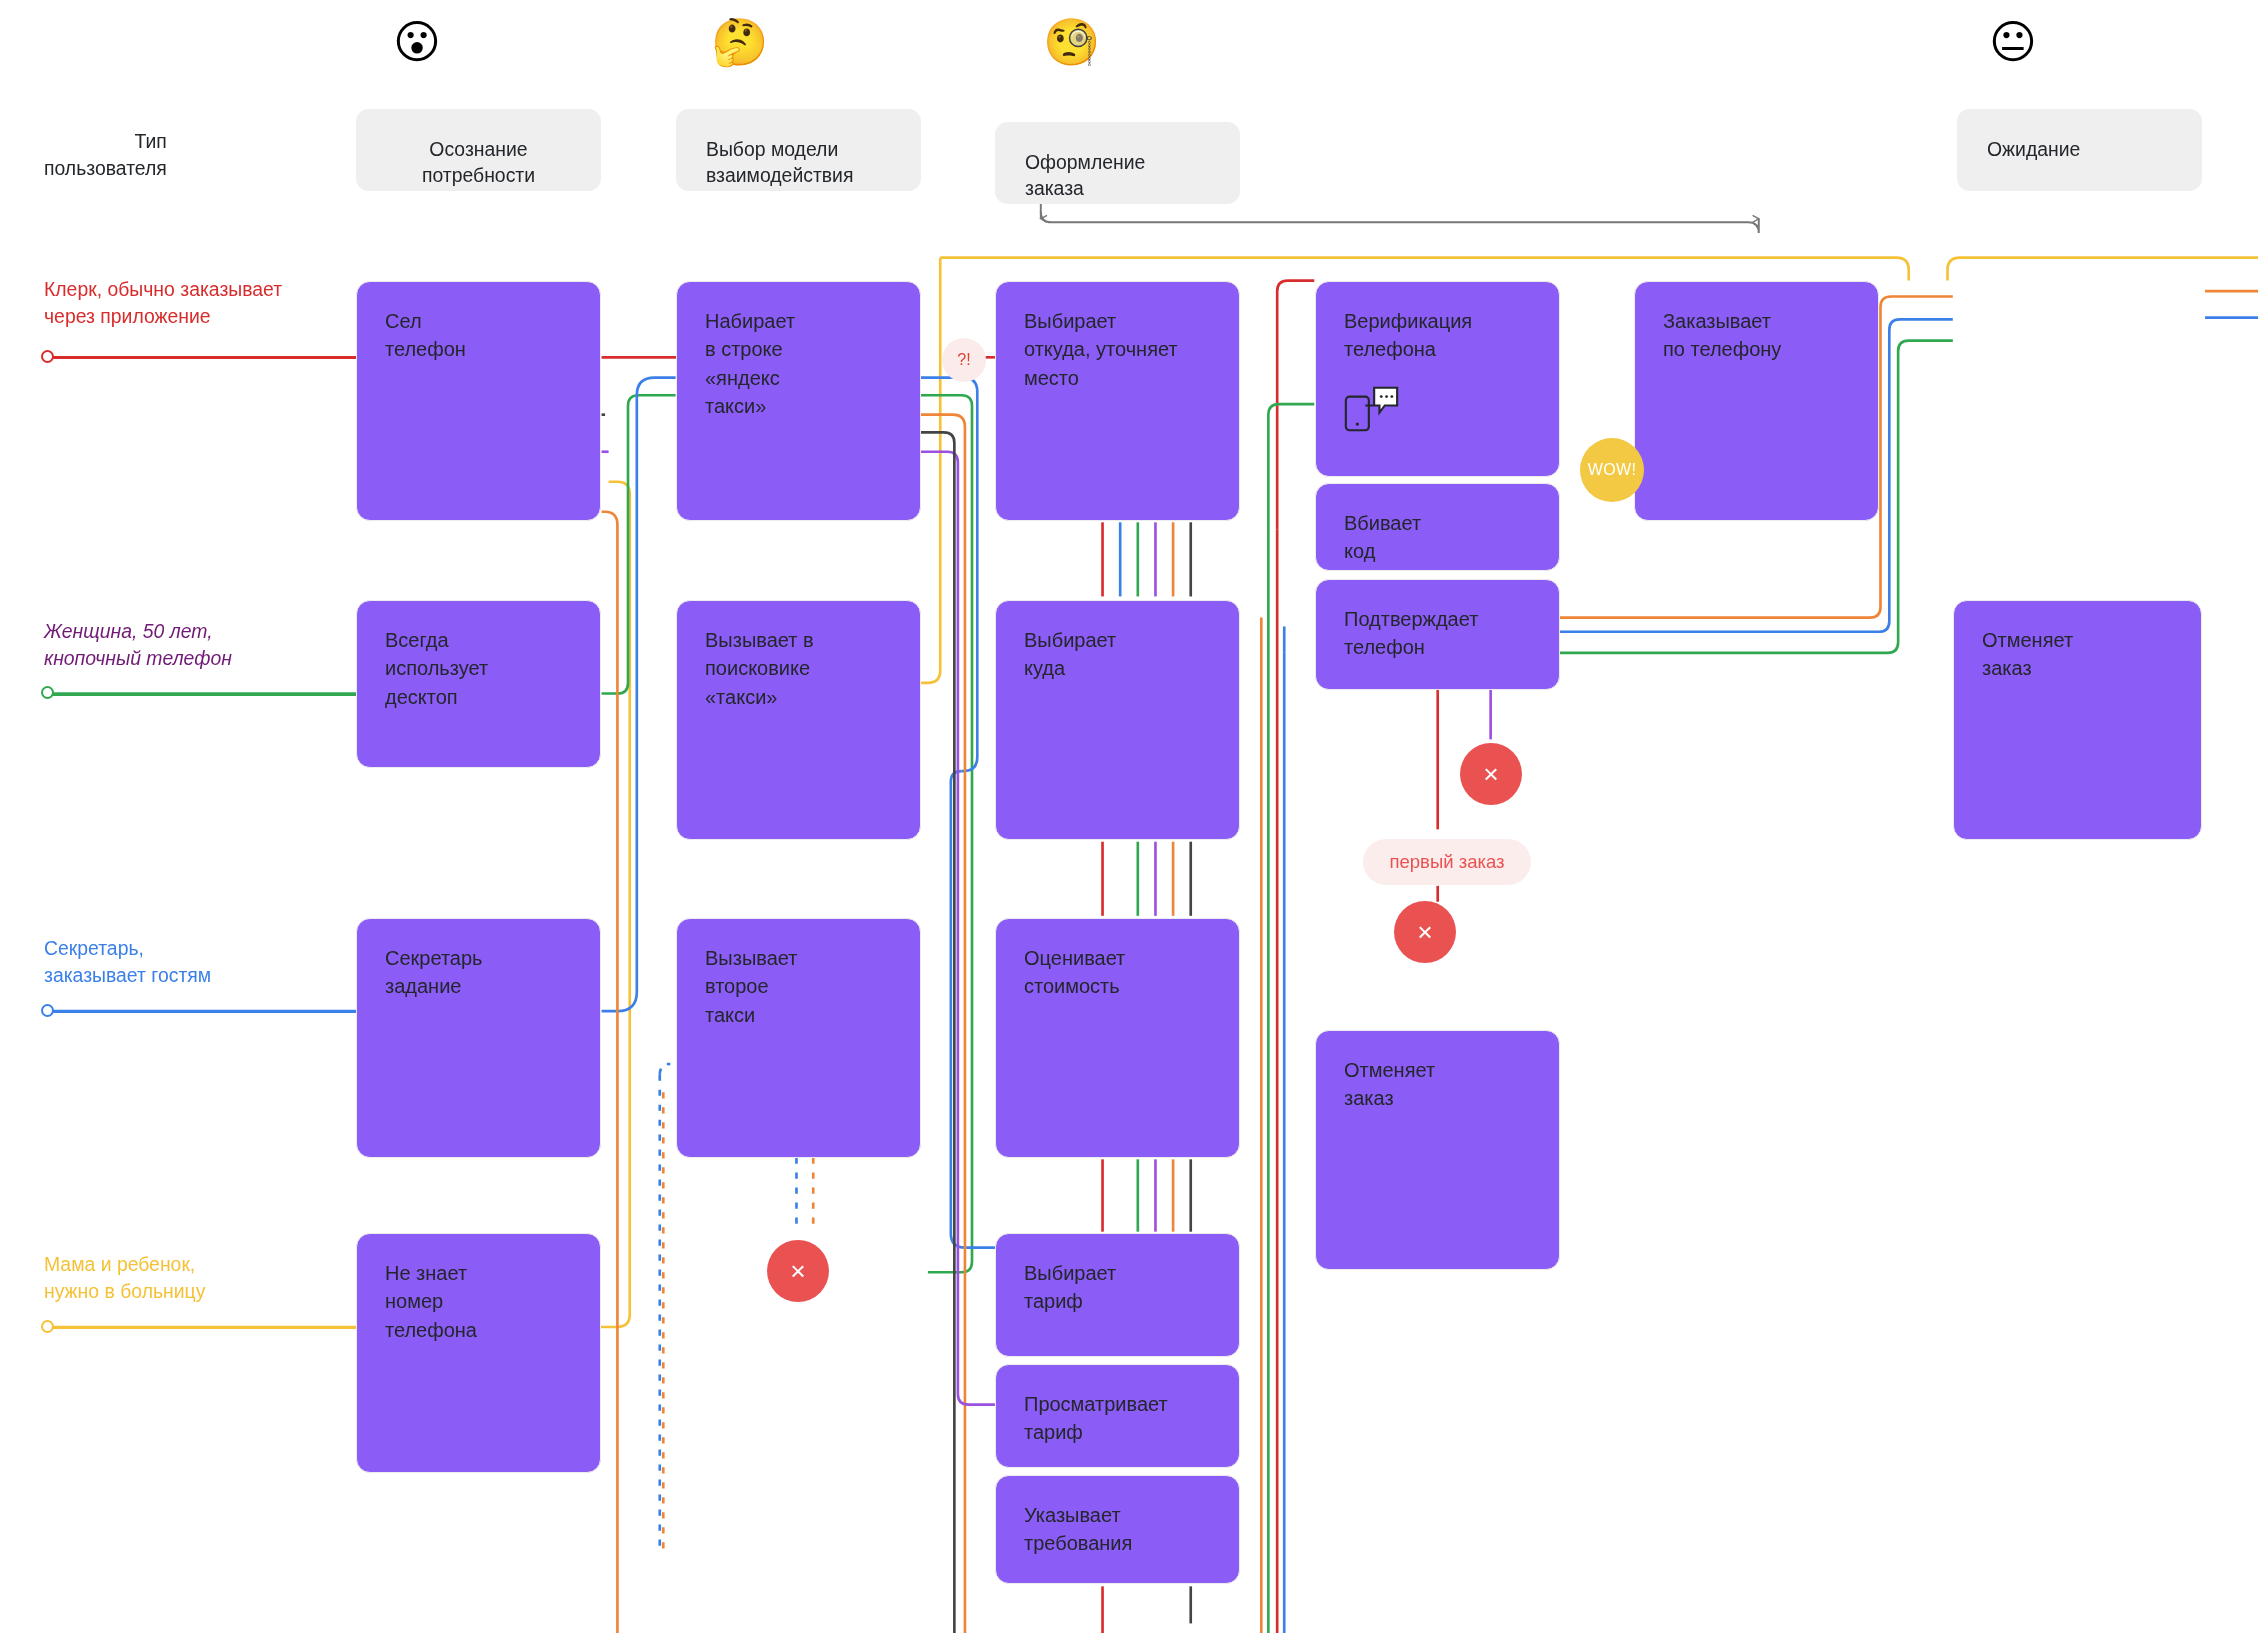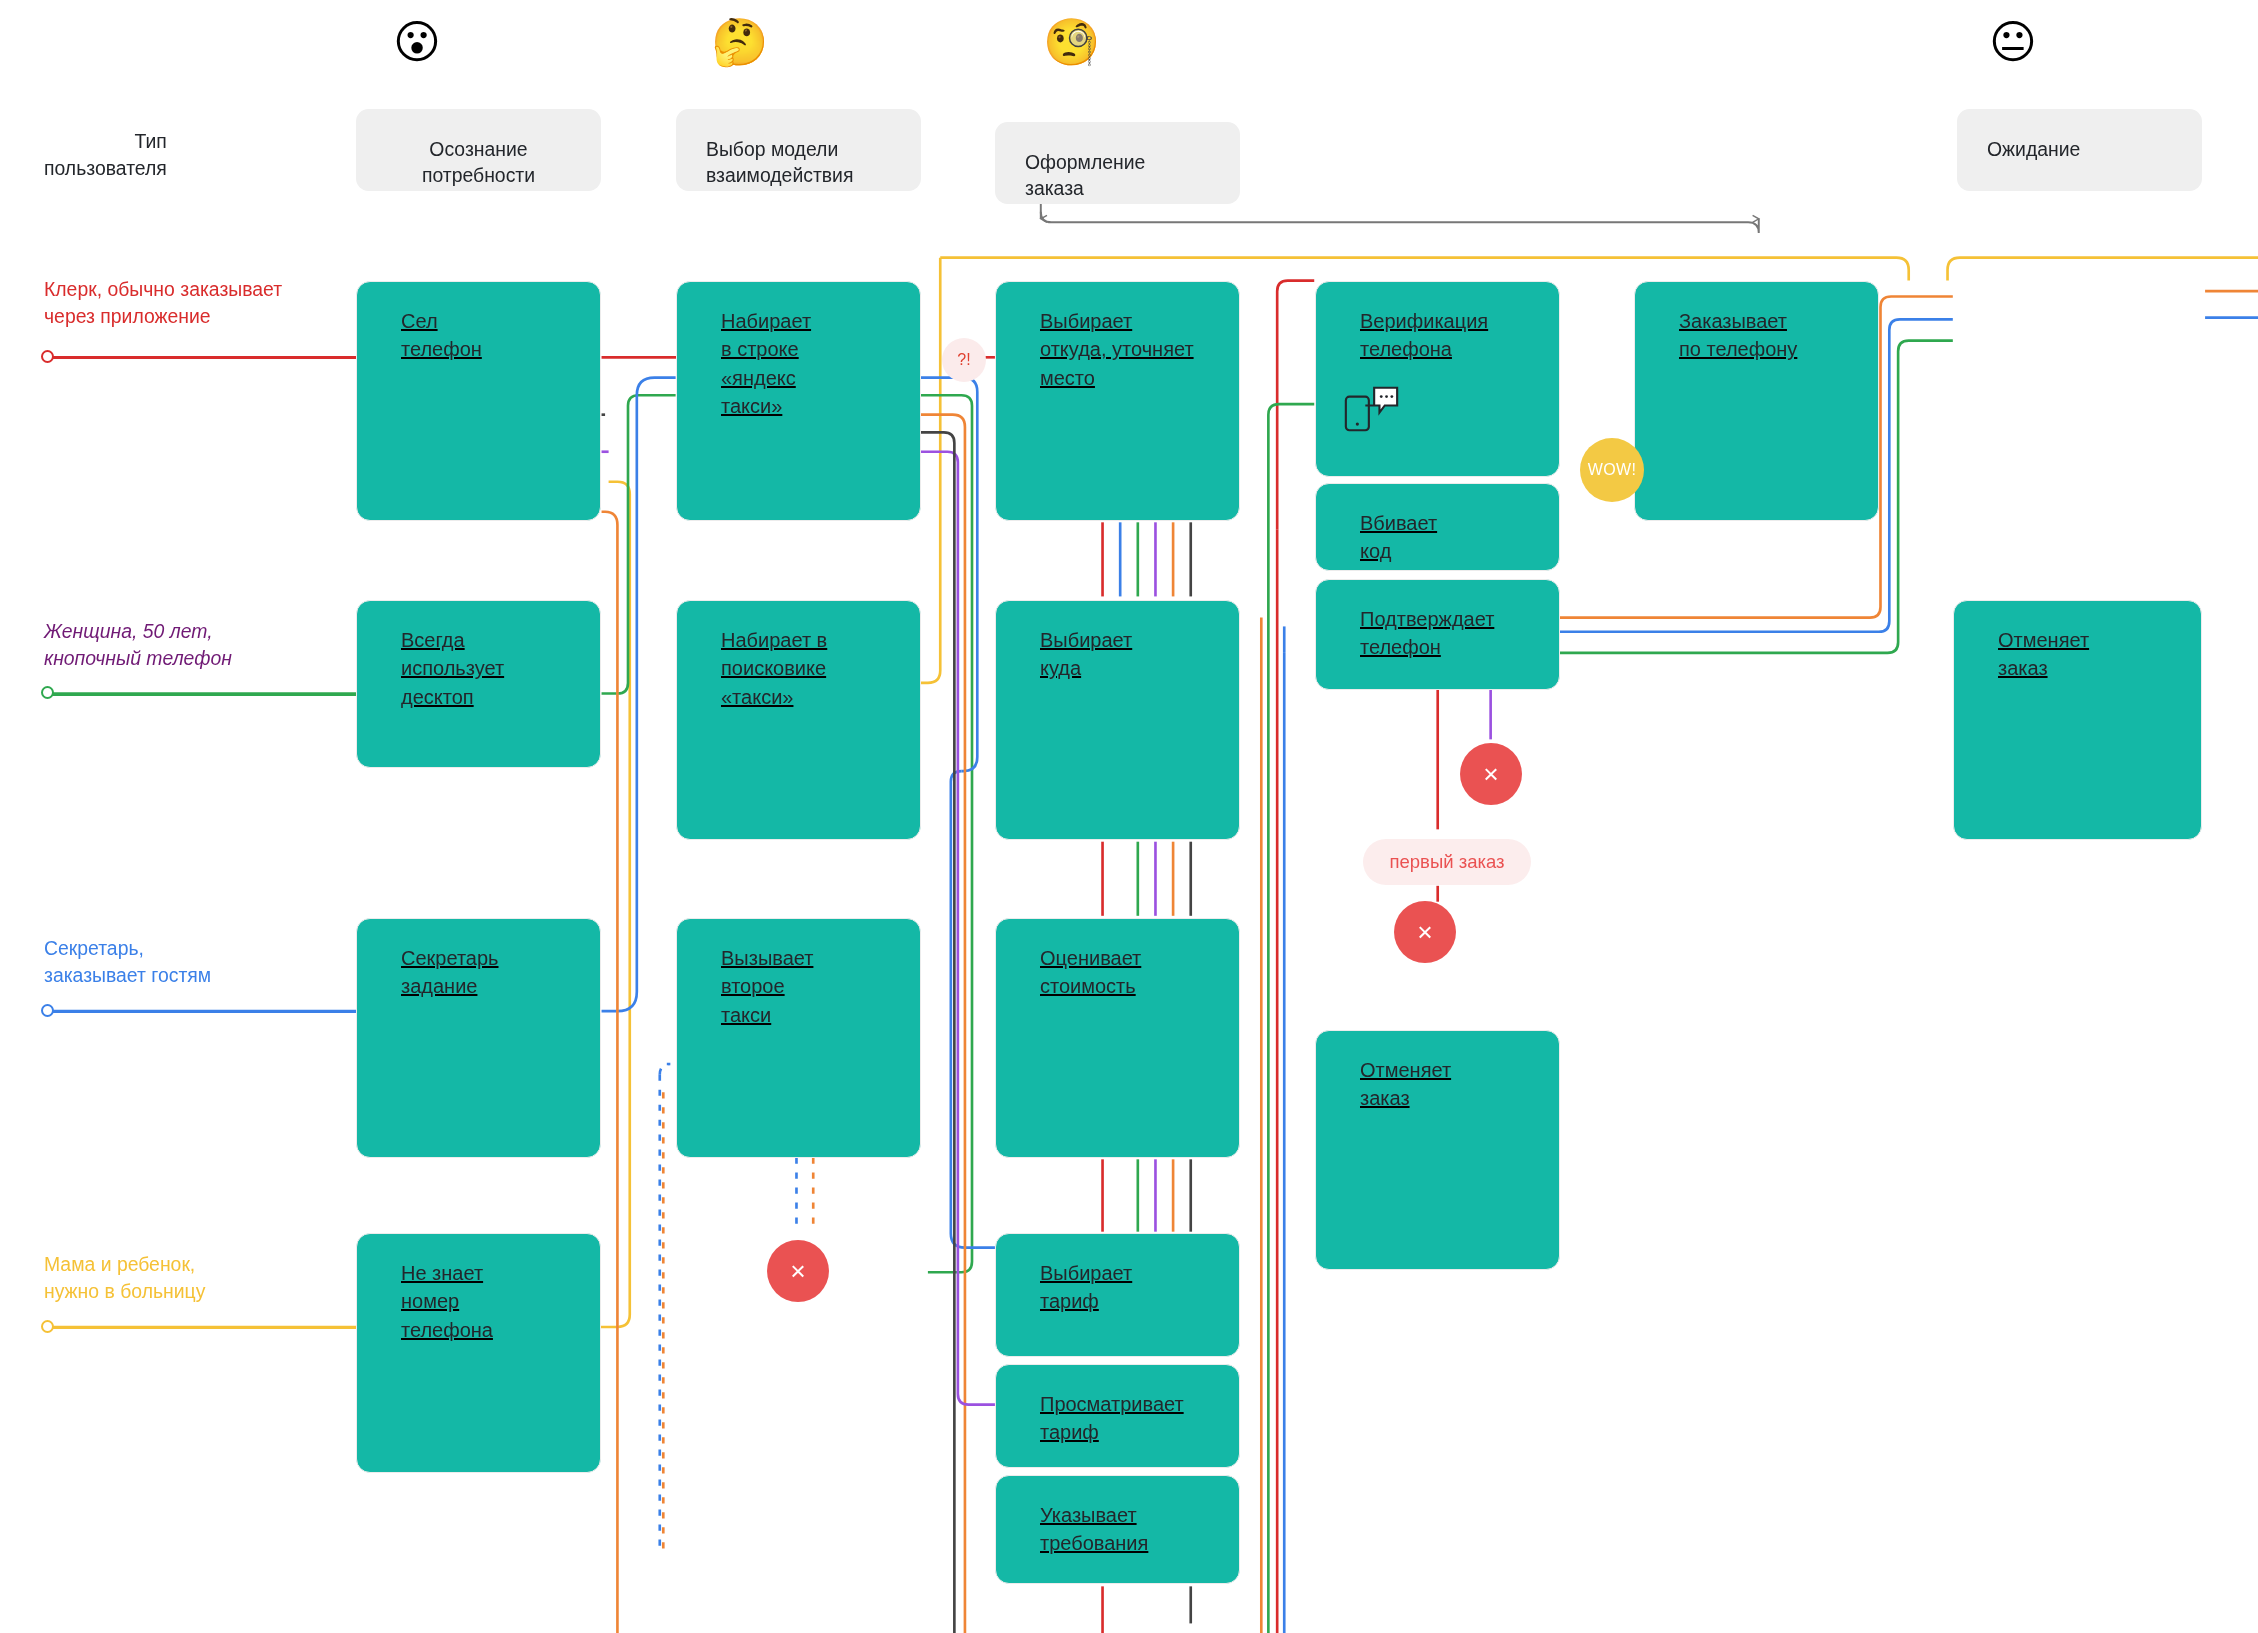--- a/index.html
+++ b/index.html
@@ -72,27 +72,26 @@
     width:13.2px;height:13.2px;
     border-radius:50%;
     border:2.2px solid currentColor;
     background:#fff;
     box-sizing:border-box;
     z-index:3;
   }
   
   .card{
     position:absolute;
-    background:#14b8a6;
+    background:#8b5cf6;
     border:1.8px solid #ececec;
     border-radius:14px;
     box-sizing:border-box;
-    padding:25px 44px;
+    padding:25px 28px;
     z-index:4;
-    text-decoration:underline;
   }
   .card .label{
     font-size:20px;
     line-height:1.42;
     color:#23262b;
     white-space:pre-line;
   }
   
   .badge-wow{
     position:absolute;
@@ -338,21 +337,21 @@
     <div class="label">Заказывает
 по телефону</div>
   </div>
 
   <div class="card" style="left:356px; top:600px; width:245px; height:168px;">
     <div class="label">Всегда
 использует
 десктоп</div>
   </div>
   <div class="card" style="left:676px; top:600px; width:245px; height:240px;">
-    <div class="label">Набирает в
+    <div class="label">Вызывает в
 поисковике
 «такси»</div>
   </div>
   <div class="card" style="left:995px; top:600px; width:245px; height:240px;">
     <div class="label">Выбирает
 куда</div>
   </div>
   <div class="card" style="left:1953px; top:600px; width:249px; height:240px;">
     <div class="label">Отменяет
 заказ</div>

